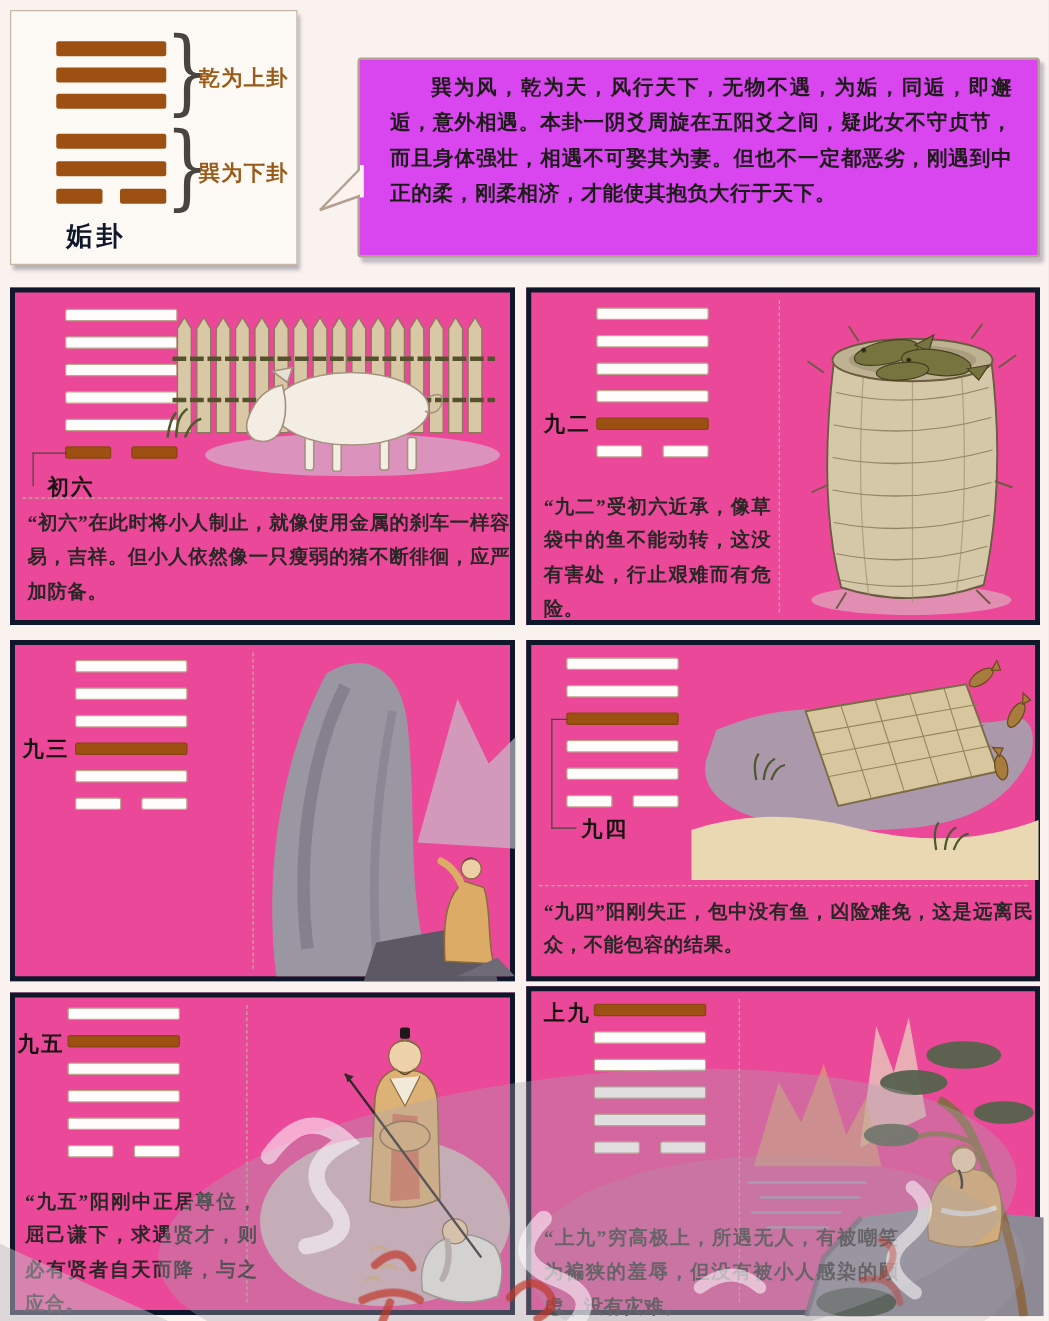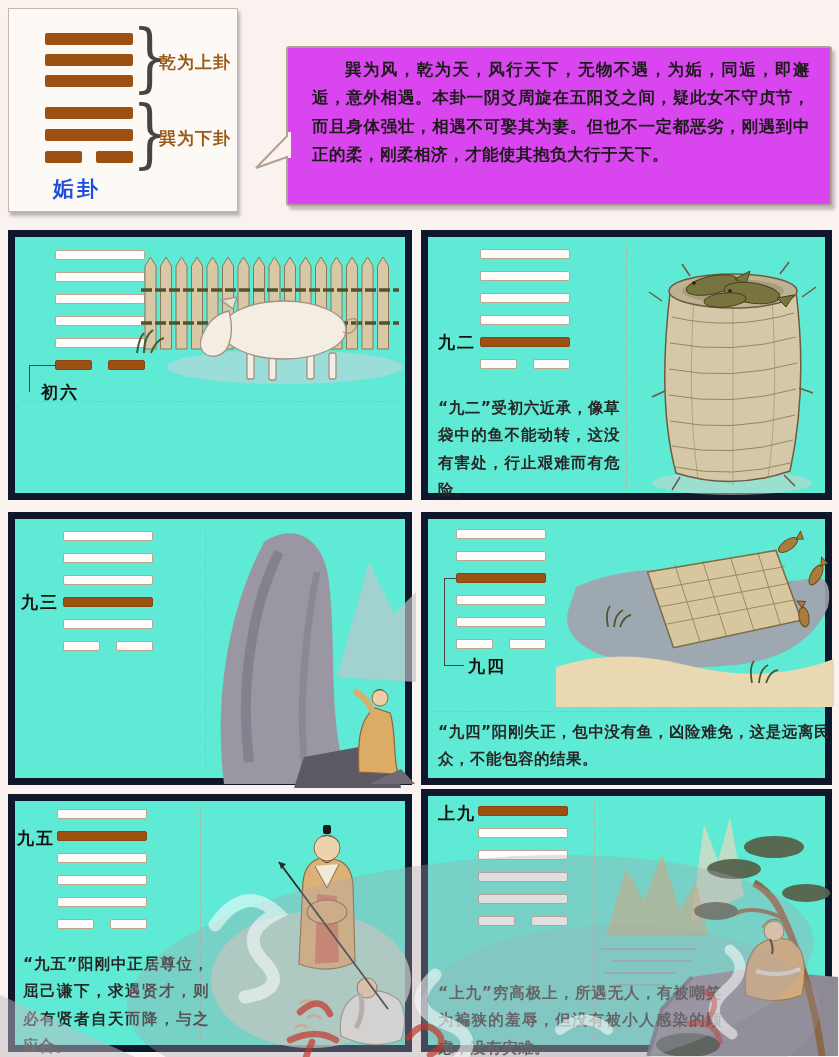--- a/index.html
+++ b/index.html
@@ -7,29 +7,29 @@
         font-family:"DejaVu Sans",sans-serif;}
   
   .hexbox{position:absolute;left:8px;top:8px;width:228px;height:202px;background:#fdf9f5;
           border:1px solid #c9b6a6;box-shadow:2px 4px 3px #b9b2b8;}
   .hbar{position:absolute;width:88px;height:12px;background:#9c5012;border-radius:2px;}
   .hbroken i{position:absolute;top:0;width:37px;height:12px;background:#9c5012;border-radius:2px;display:block;}
   .hbroken .l{left:0}.hbroken .r{right:0}
   .brace{position:absolute;left:120px;width:26px;color:#4a4440;font-size:74px;line-height:76px;
          transform:scaleX(.75);font-family:"DejaVu Serif",serif;}
   .trigram-label{position:absolute;left:150px;font-size:17px;font-weight:700;color:#9a5a18;letter-spacing:1px;}
-  .hex-title{position:absolute;left:44px;top:166px;font-size:21px;font-weight:700;color:#1d4ed8;letter-spacing:3px;font-family:Liberation Mono, monospace;}
+  .hex-title{position:absolute;left:44px;top:166px;font-size:21px;font-weight:700;color:#0f172a;letter-spacing:3px;font-family:Liberation Mono, monospace;}
   
   .bubble{position:absolute;left:286px;top:46px;width:546px;height:160px;background:#d946ef;
           border:2px solid #b2a093;border-radius:3px;box-shadow:3px 4px 3px #c3bcc3;box-sizing:border-box;}
   .bubble-text{position:absolute;left:24px;top:8px;width:498px;font-size:16.5px;line-height:1.72;
           font-weight:600;color:#1d1b19;text-indent:2em;letter-spacing:.5px;text-align:justify;}
   .tail{position:absolute;left:-33px;top:84px;width:36px;height:42px;}
   
-  .panel{position:absolute;background:#5eead4;border:7px solid #0f172a;box-sizing:border-box;}
+  .panel{position:absolute;background:#ec4899;border:4px solid #0f172a;box-sizing:border-box;font-family:Liberation Serif, serif;}
   .hex{position:absolute;}
   .hrow{position:absolute;width:90px;height:10px;box-sizing:border-box;}
   .hrow.solid{background:#fffdfb;border:1px solid #bfa48e;border-radius:2px;}
   .hrow.solid.fill{background:#9c5012;border-color:#8a4410;}
   .hrow.broken i{position:absolute;top:0;width:37px;height:10px;box-sizing:border-box;display:block;
                  background:#fffdfb;border:1px solid #bfa48e;border-radius:2px;}
   .hrow.broken .l{left:0}.hrow.broken .r{right:0}
   .hrow.broken.fill i{background:#9c5012;border-color:#8a4410;}
   .line-label{position:absolute;font-size:17px;font-weight:700;color:#14110e;letter-spacing:2px;}
   .bracket{position:absolute;}
@@ -117,20 +117,21 @@
         <rect x="180" y="108" width="7" height="28" rx="2"></rect>
           <rect x="202" y="110" width="7" height="26" rx="2"></rect>
         <ellipse cx="157" cy="87" rx="62" ry="29"></ellipse>
         <path d="M102 68 Q82 72 74 96 Q71 107 80 112 Q91 116 99 107 Q106 96 104 78 Z"></path>
         <path d="M106 66 l-12 -9 l16 -3 z" fill="#e8e0d4"></path>
         <path d="M218 78 q15 -7 11 6 q-4 9 -13 5" fill="none"></path>
       </g>
       <path d="M10 110 q2 -15 7 -20 M17 110 q0 -17 9 -23 M24 110 q5 -13 13 -15" stroke="#4f5a2e" stroke-width="2" fill="none"></path>
     </svg>
     <div class="hdash" style="top:164px"></div>
+    <div class="panel-text" style="left:10px;top:171px;width:386px">“初六”在此时将小人制止，就像使用金属的刹车一样容易，吉祥。但小人依然像一只瘦弱的猪不断徘徊，应严加防备。</div>
   </div>
 
   <div class="panel" style="left:421px;top:230px;width:411px;height:270px">
     <div class="hex" style="left:52px;top:12px">
       <div class="hrow solid" style="top:0"></div>
       <div class="hrow solid" style="top:22px"></div>
       <div class="hrow solid" style="top:44px"></div>
       <div class="hrow solid" style="top:66px"></div>
       <div class="hrow solid fill" style="top:88px"></div>
       <div class="hrow broken" style="top:110px">

